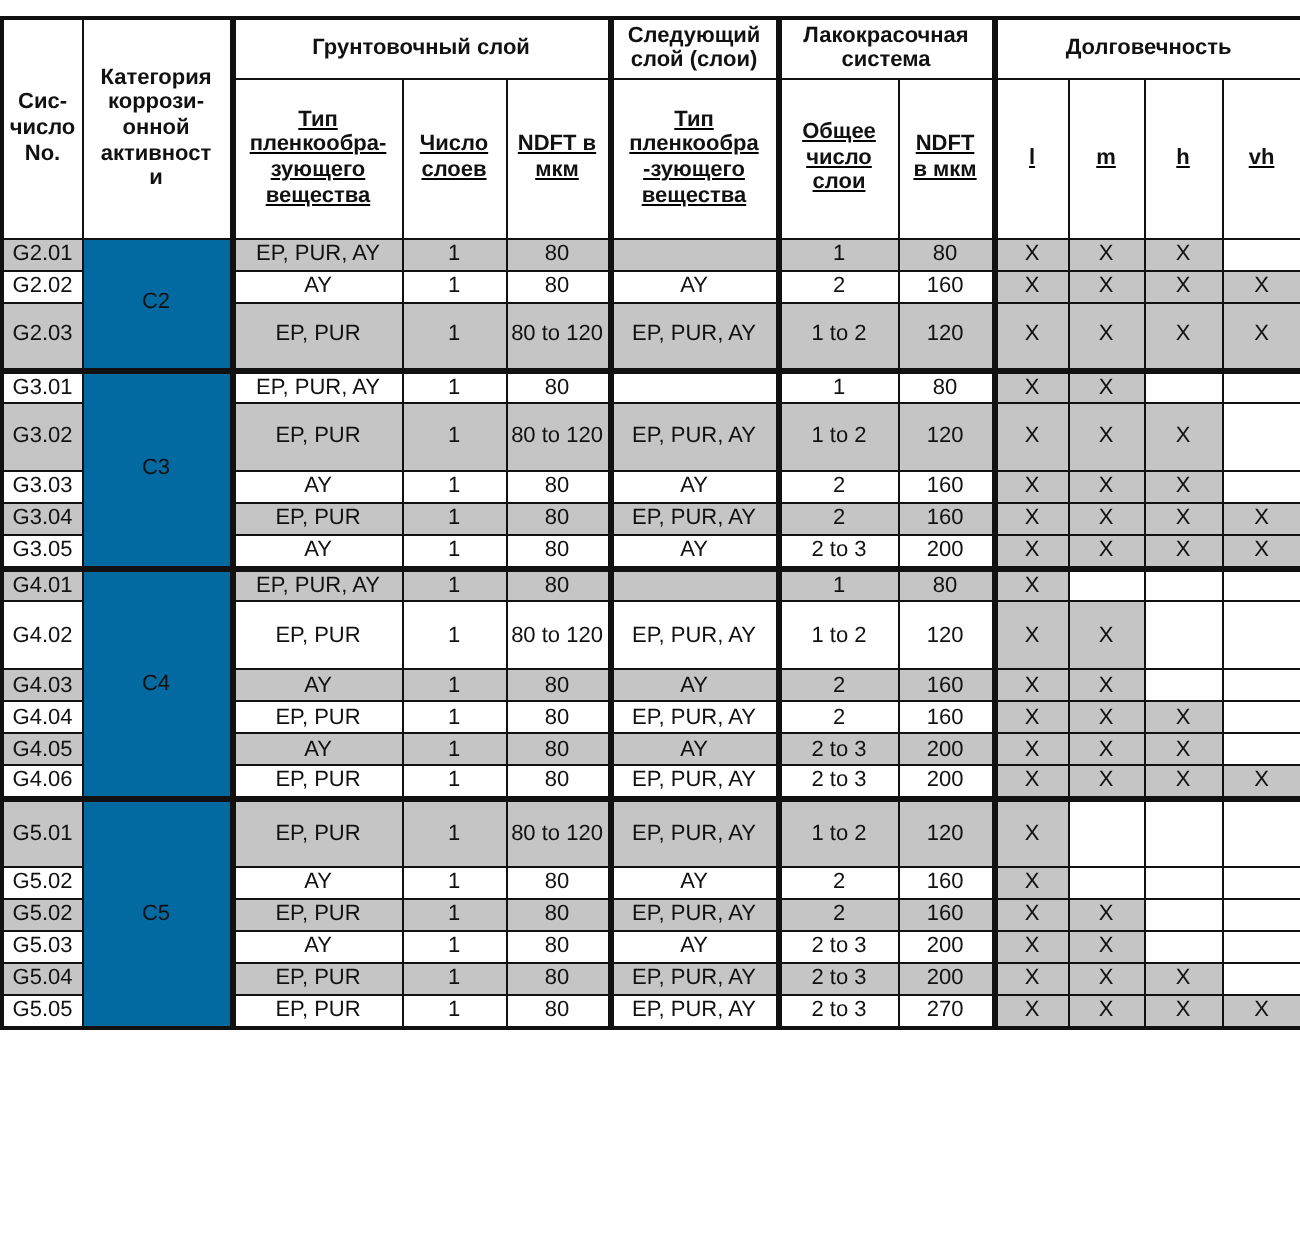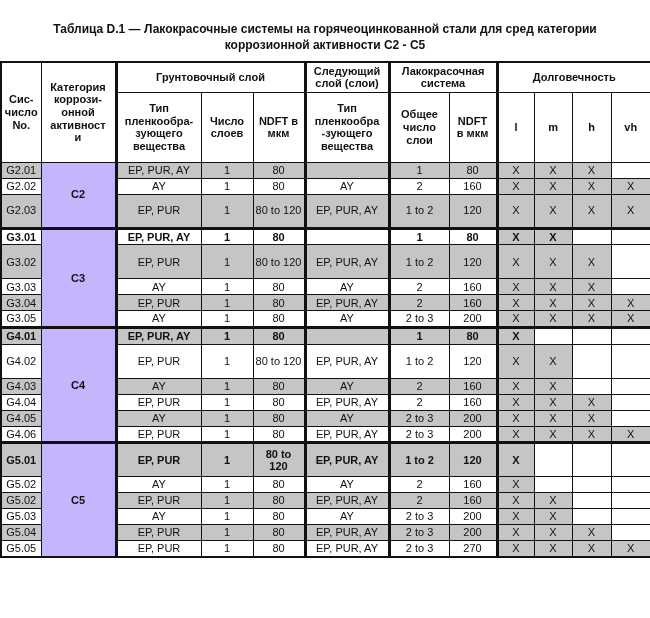--- a/index.html
+++ b/index.html
@@ -41,36 +41,34 @@
     overflow: hidden;
   }
   th {
     font-weight: bold;
     line-height: 1.15;
     white-space: pre-line;
     background: #ffffff;
   }
   td { line-height: 1.15; background: #ffffff; }
   td.shade-gray { background: var(--shade, #c5c5c5); }
-  td.cat-cell { font-weight: bold; background: #c4b5fd; }
+  td.cat-cell { font-weight: normal; background: #0369a1; }
   td.dur-x { background: var(--shade, #c5c5c5); }
   td.dur-empty { background: #ffffff; }
   .tk-l { border-left-width: 3px; }
-  .tk-t { border-top-width: 3px; font-weight: bold; }
+  .tk-t { border-top-width: 3px; }
   tr.hdr-top { height: 30px; }
-  tr.hdr-sub { height: 70px; }
+  tr.hdr-sub { height: 80px; text-decoration: underline; }
   tr.row-single { height: 16px; }
   tr.row-double { height: 34px; }
 </style>
 </head>
 <body>
 
 <div class="page">
-  <div class="doc-title">Таблица D.1 — Лакокрасочные системы на горячеоцинкованной стали для сред категории
-коррозионной активности С2 - С5</div>
   <table class="main">
     <colgroup>
         <col style="width: 40px;">
         <col style="width: 75px;">
         <col style="width: 85px;">
         <col style="width: 52px;">
         <col style="width: 52px;">
         <col style="width: 84px;">
         <col style="width: 60px;">
         <col style="width: 48px;">

